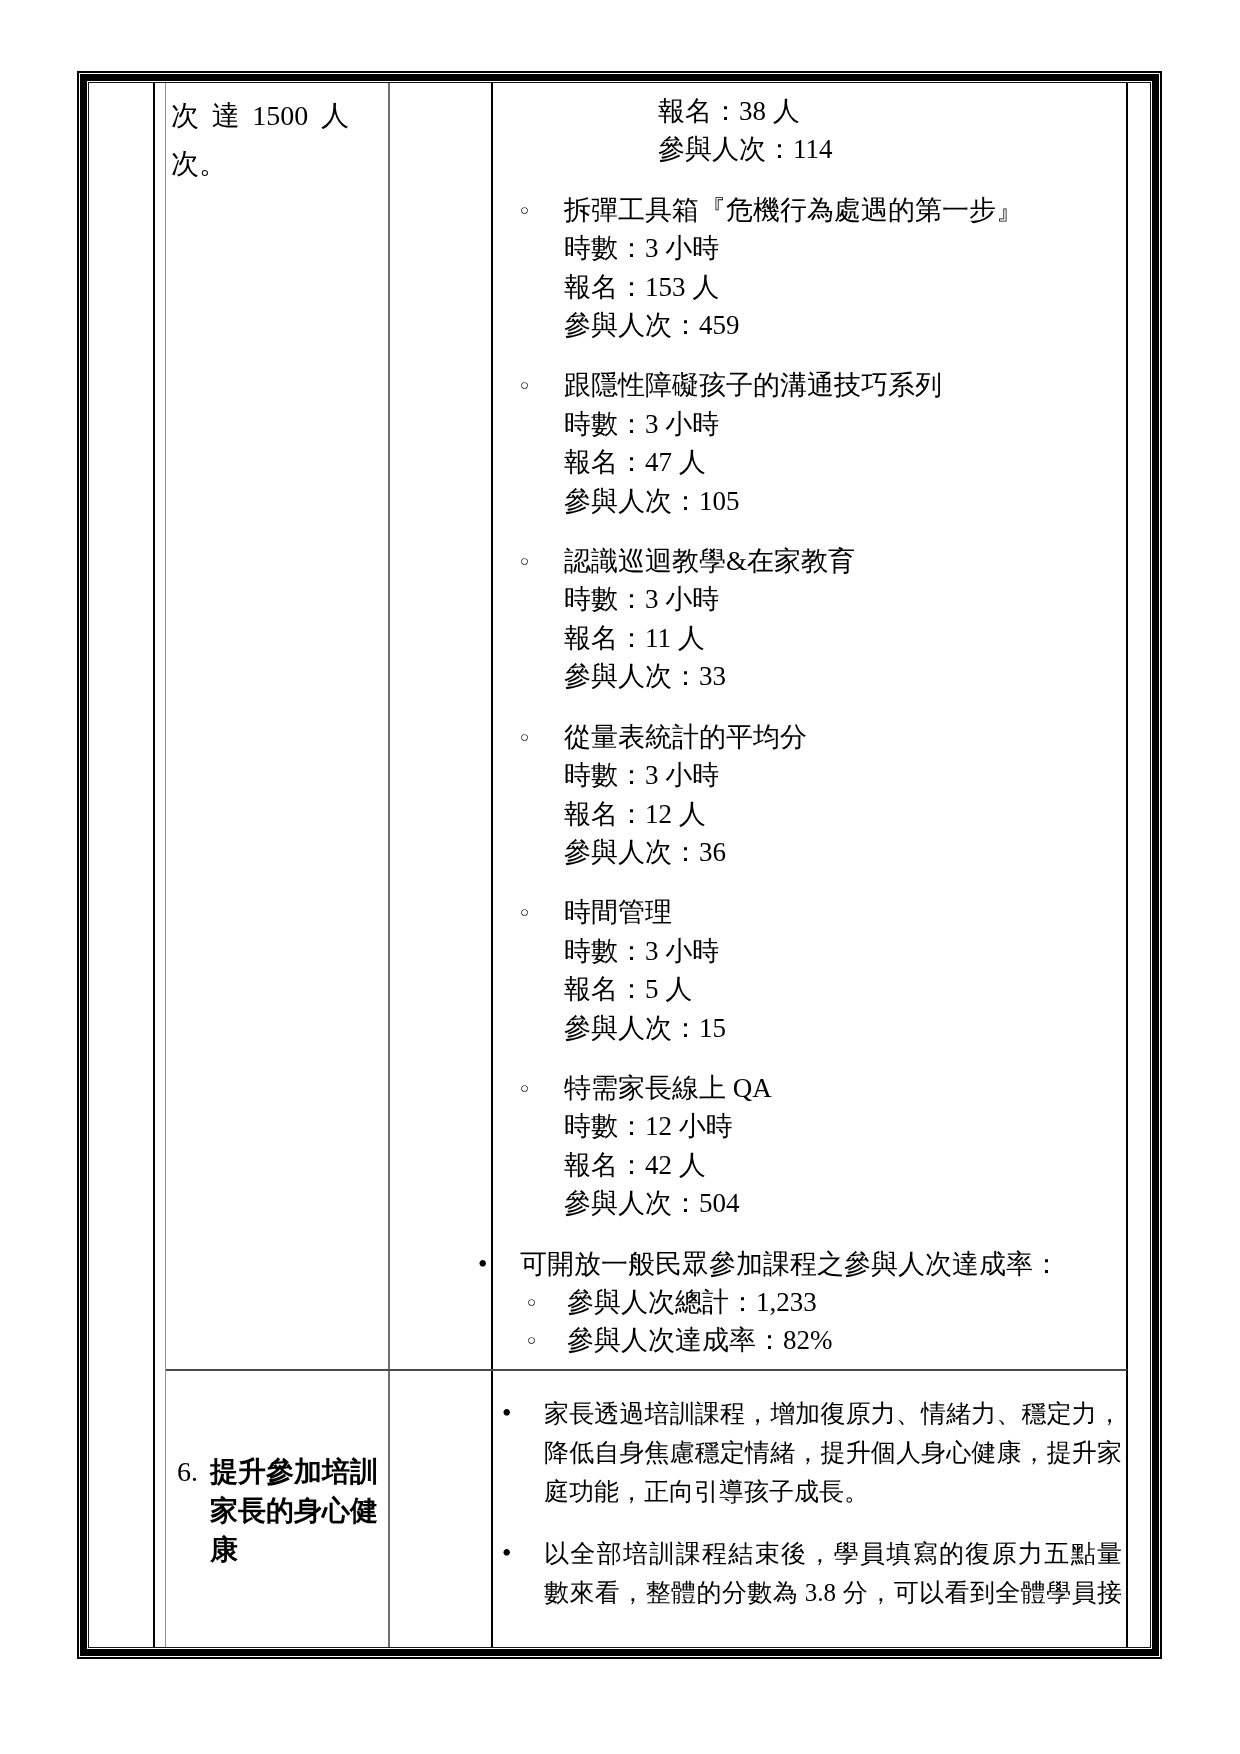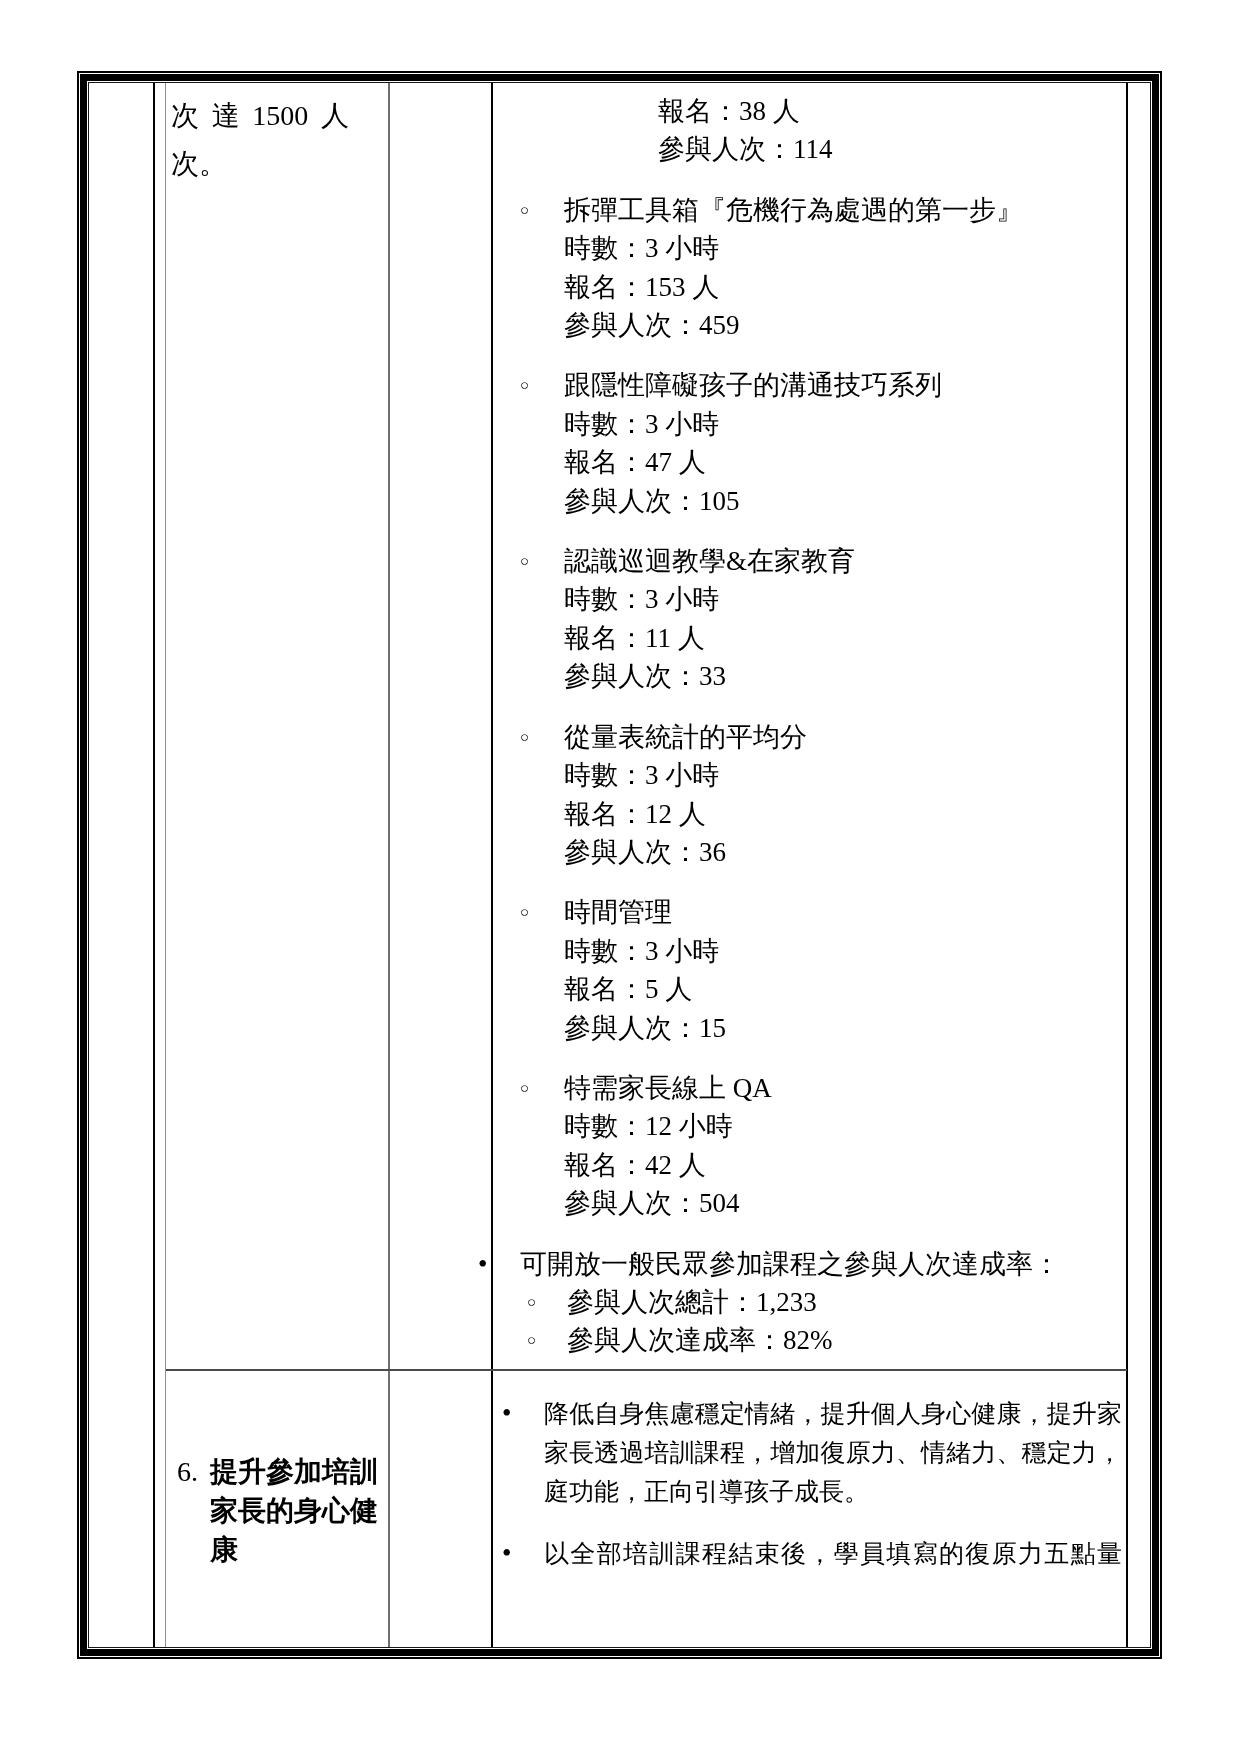--- a/index.html
+++ b/index.html
@@ -166,26 +166,27 @@
         <div>家長的身心健</div>
         <div>康</div>
       </div>
     </div>
   </div>
 
   <div class="cell cell-d2" id="cell-d2">
       <div class="b2">
         <span class="bmark">•</span>
         <div class="btext">
+          <div class="bline full">家長透過培訓課程，增加復原力、情緒力、穩定力，</div>
           <div class="bline full">降低自身焦慮穩定情緒，提升個人身心健康，提升家</div>
-          <div class="bline full">家長透過培訓課程，增加復原力、情緒力、穩定力，</div>
           <div class="bline">庭功能，正向引導孩子成長。</div>
         </div>
       </div>
       <div class="b2">
         <span class="bmark">•</span>
         <div class="btext">
           <div class="bline full">以全部培訓課程結束後，學員填寫的復原力五點量</div>
+          <div class="bline full">數來看，整體的分數為 3.8 分，可以看到全體學員接</div>
         </div>
       </div>
     </div>
 
 </div>
 
 </body></html>

